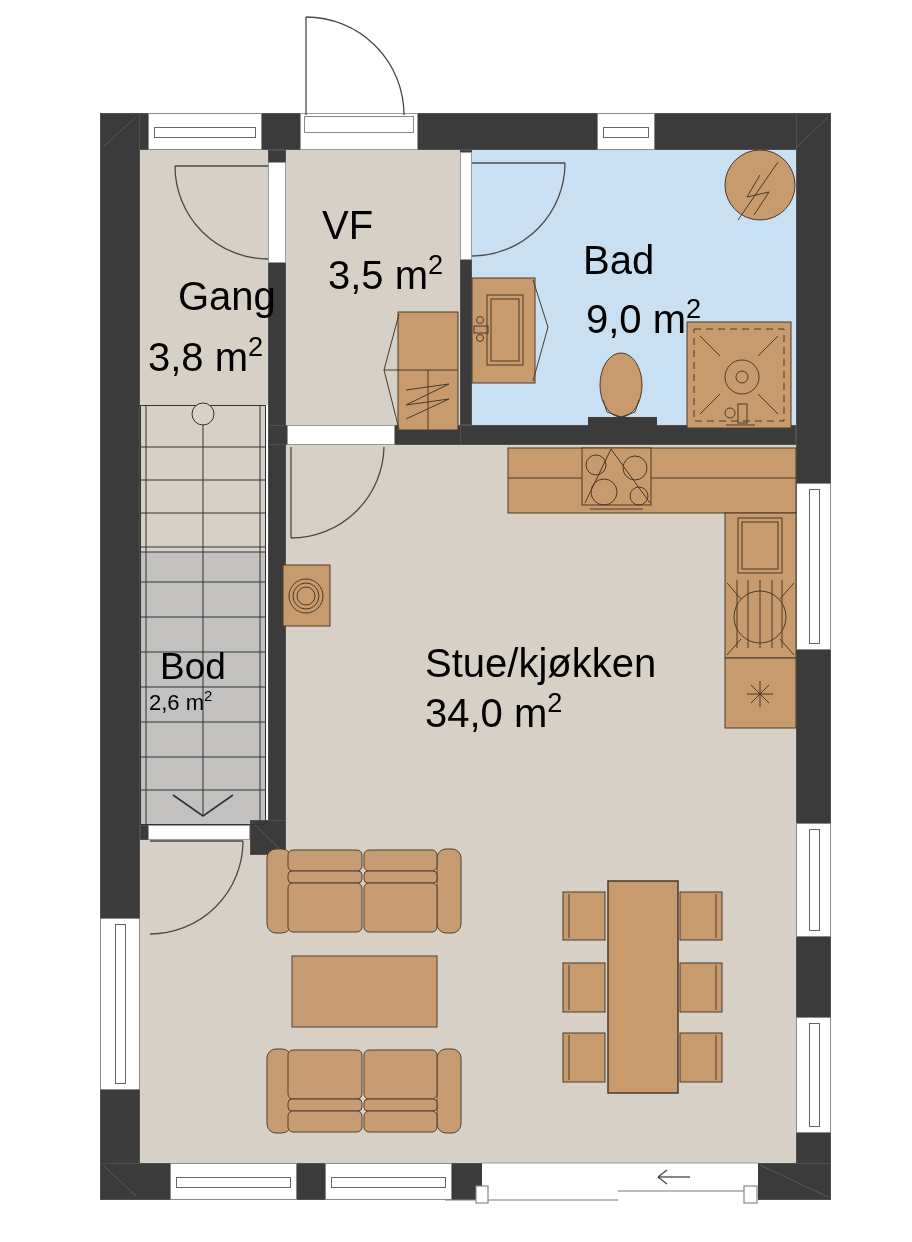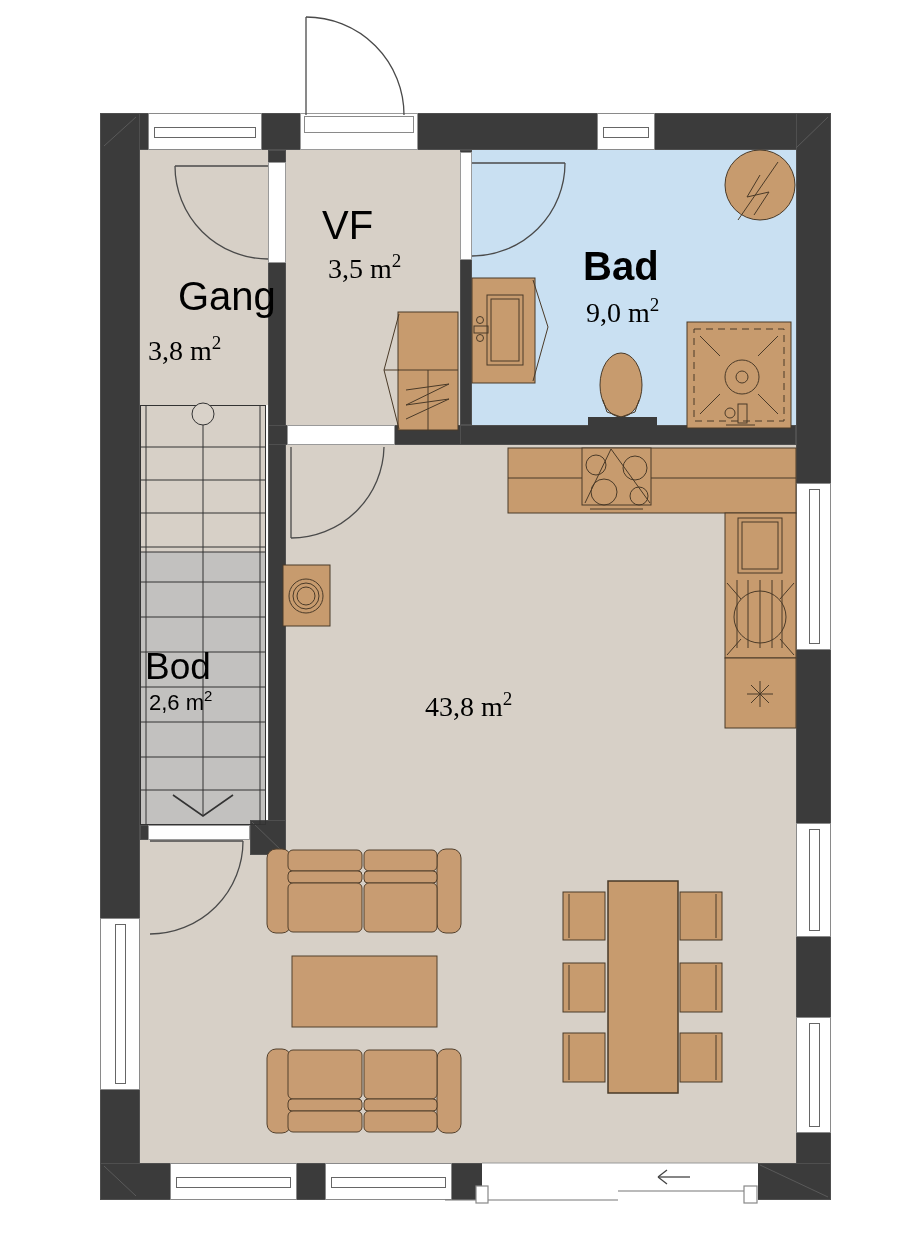--- a/index.html
+++ b/index.html
@@ -13,21 +13,21 @@
   .open{position:absolute;background:#fff;border:1px solid #9a9a9a;box-sizing:border-box;}
   .win{position:absolute;background:#fff;border:1px solid #8a8a8a;box-sizing:border-box;}
   .pane-h{position:absolute;left:5px;right:5px;top:50%;height:9px;margin-top:-5px;
           border:1.5px solid #666;background:#fff;}
   .pane-v{position:absolute;top:5px;bottom:5px;left:50%;width:9px;margin-left:-5px;
           border:1.5px solid #666;background:#fff;}
   .thresh{position:absolute;left:3px;top:2px;right:3px;height:15px;border:1px solid #8a8a8a;}
   svg.overlay{position:absolute;left:0;top:0;pointer-events:none;}
   .label{position:absolute;color:#000000;line-height:1;white-space:nowrap;text-align:right;}
   .name{font-size:40px;}
-  .area{font-size:28px;font-family:Liberation Serif, serif;}
+  .area{font-size:40px;}
   .name-sm{font-size:37px;}
   .area-sm{font-size:22px;}
   .label sup{font-size:0.68em;position:relative;top:-0.05em;}
 </style>
 </head>
 <body>
 
 <div class="plan">
 
   <div class="floor floor-main" style="left:140px;top:150px;width:128px;height:255px;"></div>
@@ -282,21 +282,22 @@
       </g>
     </g>
   </svg>
 
   <div class="label name" style="left:146px;top:276px;margin-left:32px;">Gang</div>
   <div class="label area" style="left:148px;top:334px;"><span>3,8 m</span><sup>2</sup></div>
 
   <div class="label name" style="left:322px;top:205px;">VF</div>
   <div class="label area" style="left:328px;top:252px;"><span>3,5 m</span><sup>2</sup></div>
 
-  <div class="label name" style="left:583px;top:246px;font-weight:bold;">Bad</div>
+  <div class="label name" style="left:583px;top:240px;">Bad</div>
   <div class="label area" style="left:586px;top:296px;"><span>9,0 m</span><sup>2</sup></div>
 
-  <div class="label area" style="left:425px;top:690px;"><span>43,8 m</span><sup>2</sup></div>
-
-  <div class="label name-sm" style="left:145px;top:648px;">Bod</div>
+  <div class="label name" style="left:425px;top:643px;">Stue/kjøkken</div>
+  <div class="label area" style="left:425px;top:690px;"><span>34,0 m</span><sup>2</sup></div>
+
+  <div class="label name-sm" style="left:160px;top:648px;">Bod</div>
   <div class="label area-sm" style="left:149px;top:690px;"><span>2,6 m</span><sup>2</sup></div>
 
 </div>
 
 </body></html>

